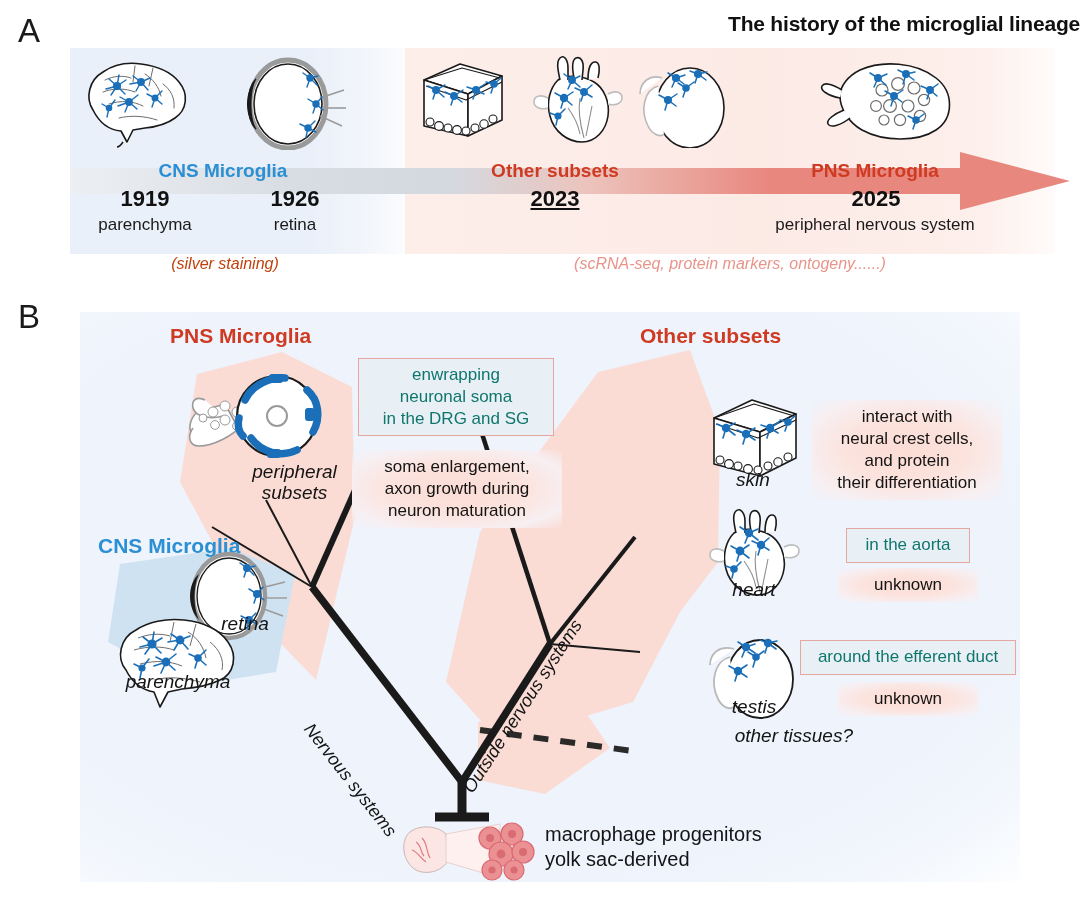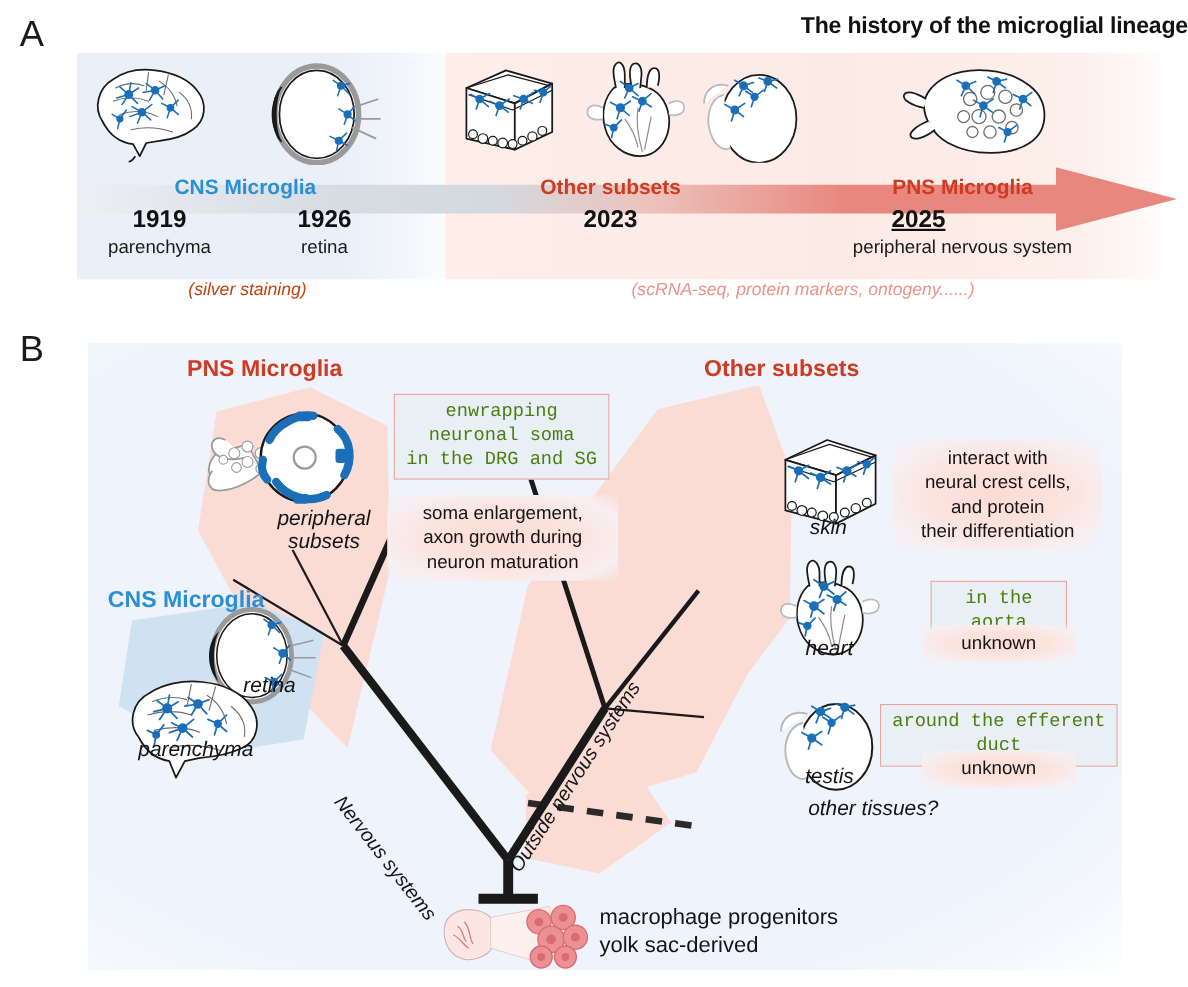--- a/index.html
+++ b/index.html
@@ -95,26 +95,25 @@
     font-size:18px;
     font-style:italic;
     color:#141414;
     white-space:nowrap;
     line-height:1;
   }
   .callout-box{
     border:1px solid #e8a79e;
     background:#e9f0f5;
     font-size:17px;
-    color:#4d7c0f;
+    color:#0f766e;
     text-align:center;
     line-height:1.28;
     padding:5px 8px 6px 8px;
     box-sizing:border-box;
-    font-family:Liberation Mono, monospace;
   }
   .callout-glow{
     font-size:17px;
     color:#141414;
     text-align:center;
     line-height:1.3;
     padding:6px 10px;
     box-sizing:border-box;
     background:radial-gradient(ellipse at 50% 50%, #fbdcd5 0%, #fce3dd 45%, #f7eff2 78%, rgba(238,243,252,0) 100%);
   }
@@ -313,22 +312,22 @@
     </defs>
     <path d="M0 16 L890 16 L890 0 L1000 29 L890 58 L890 42 L0 42 Z" fill="url(#arrGrad)"></path>
   </svg>
 
   <div class="abs era-label" style="left:108px;top:161px;width:230px;color:#2b8fd4;">CNS Microglia</div>
   <div class="abs era-label" style="left:440px;top:161px;width:230px;color:#cf3b22;">Other subsets</div>
   <div class="abs era-label" style="left:760px;top:161px;width:230px;color:#cf3b22;">PNS Microglia</div>
 
   <div class="abs era-year" style="left:90px;top:188px;width:110px;">1919</div>
   <div class="abs era-year" style="left:240px;top:188px;width:110px;">1926</div>
-  <div class="abs era-year" style="left:500px;top:188px;width:110px;">2023</div>
-  <div class="abs era-year" style="left:780px;top:188px;width:110px;text-decoration:underline;">2025</div>
+  <div class="abs era-year" style="left:500px;top:188px;width:110px;text-decoration:underline;">2023</div>
+  <div class="abs era-year" style="left:821px;top:188px;width:110px;">2025</div>
 
   <div class="abs era-sub" style="left:70px;top:216px;width:150px;">parenchyma</div>
   <div class="abs era-sub" style="left:232px;top:216px;width:126px;">retina</div>
   <div class="abs era-sub" style="left:740px;top:216px;width:270px;">peripheral nervous system</div>
 
   <div class="abs method-note" style="left:110px;top:256px;width:230px;color:#c2410c;">(silver staining)</div>
   <div class="abs method-note" style="left:430px;top:256px;width:600px;color:#e8948a;">(scRNA-seq, protein markers, ontogeny......)</div>
 
   <div class="abs panel-letter" style="left:18px;top:300px;">B</div>
 

